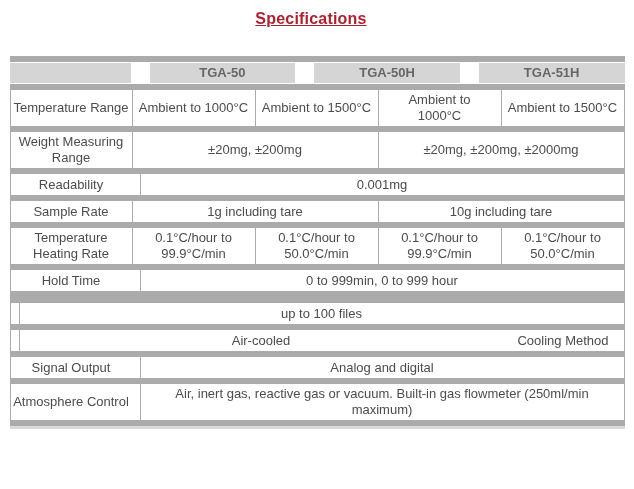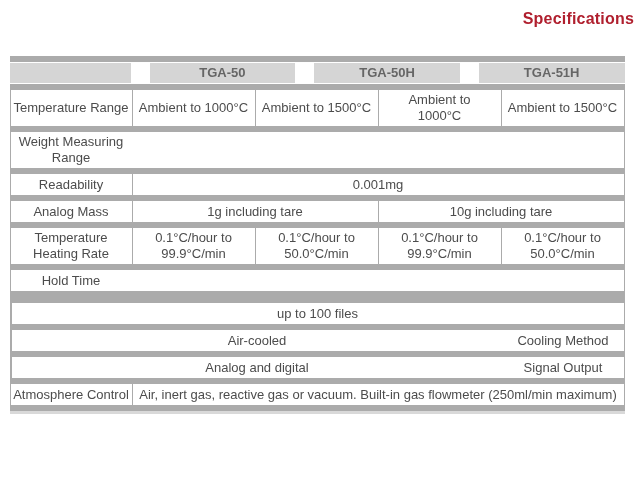--- a/index.html
+++ b/index.html
@@ -5,26 +5,27 @@
   html, body {
     margin: 0;
     padding: 0;
     background: #ffffff;
     width: 634px;
     height: 489px;
     overflow: hidden;
     font-family: "Liberation Sans", sans-serif;
   }
   .page-title {
-    margin: 10px 0 0 0;
-    text-align: right;
+    margin: 10px 12px 0 0;
+    text-align: center;
     font-size: 16px;
     font-weight: bold;
     color: #b01f2e;
     letter-spacing: 0.2px;
+    text-decoration: underline;
   }
   .spec-table {
     width: 615px;
     margin: 28px auto 0 auto;
   }
   .strip {
     height: 6px;
     background: #ababab;
   }
   .strip-light {
@@ -52,21 +53,21 @@
     line-height: 16px;
     min-height: 21px;
     border-left: 1px solid #ababab;
   }
   .cell.label {
     flex: 0 0 121px;
     border-left: none;
     padding: 2px 0;
   }
   .cell.span-2 { flex-grow: 2; }
-  .cell.span-4 { flex-grow: 4; }
+  .cell.span-4 { flex-grow: 4; margin-left: 8px; }
   .row.header {
     border-left: none;
     border-right: none;
     gap: 19px;
     margin: 1px 0;
     background: transparent;
   }
   .row.header .cell {
     background: #d5d5d5;
     border-left: none;
@@ -105,51 +106,54 @@
     <div class="cell">
         <span class="narrow">Ambient to 1000°C</span>
       </div>
     <div class="cell">Ambient to 1500°C</div>
   </div>
 
   <div class="strip"></div>
 
   <div class="row">
     <div class="cell label">Weight Measuring Range</div>
+    <div class="cell span-2">±20mg, ±200mg</div>
+    <div class="cell span-2">±20mg, ±200mg, ±2000mg</div>
   </div>
 
   <div class="strip"></div>
 
   <div class="row">
     <div class="cell label">Readability</div>
     <div class="cell span-4">0.001mg</div>
   </div>
 
   <div class="strip"></div>
 
   <div class="row">
-    <div class="cell label">Analog Mass</div>
+    <div class="cell label">Sample Rate</div>
     <div class="cell span-2">1g including tare</div>
     <div class="cell span-2">10g including tare</div>
   </div>
 
   <div class="strip"></div>
 
   <div class="row">
     <div class="cell label">Temperature Heating Rate</div>
     <div class="cell">0.1°C/hour to 99.9°C/min</div>
     <div class="cell">0.1°C/hour to 50.0°C/min</div>
     <div class="cell">0.1°C/hour to 99.9°C/min</div>
     <div class="cell">0.1°C/hour to 50.0°C/min</div>
   </div>
 
   <div class="strip"></div>
 
   <div class="row">
     <div class="cell label">Hold Time</div>
+    <div class="cell span-4">0 to 999min, 0 to 999 hour</div>
   </div>
 
   <div class="strip"></div>
 
 
   <div class="strip"></div>
 
   <div class="row">
     <div class="cell span-4">up to 100 files</div>
   </div>
@@ -157,22 +161,22 @@
   <div class="strip"></div>
 
   <div class="row">
     <div class="cell span-4">Air-cooled</div>
     <div class="cell label">Cooling Method</div>
   </div>
 
   <div class="strip"></div>
 
   <div class="row">
+    <div class="cell label">Signal Output</div>
     <div class="cell span-4">Analog and digital</div>
-    <div class="cell label">Signal Output</div>
   </div>
 
   <div class="strip"></div>
 
   <div class="row">
     <div class="cell label">Atmosphere Control</div>
     <div class="cell span-4">Air, inert gas, reactive gas or vacuum. Built-in gas flowmeter (250ml/min maximum)</div>
   </div>
 
   <div class="strip"></div>

